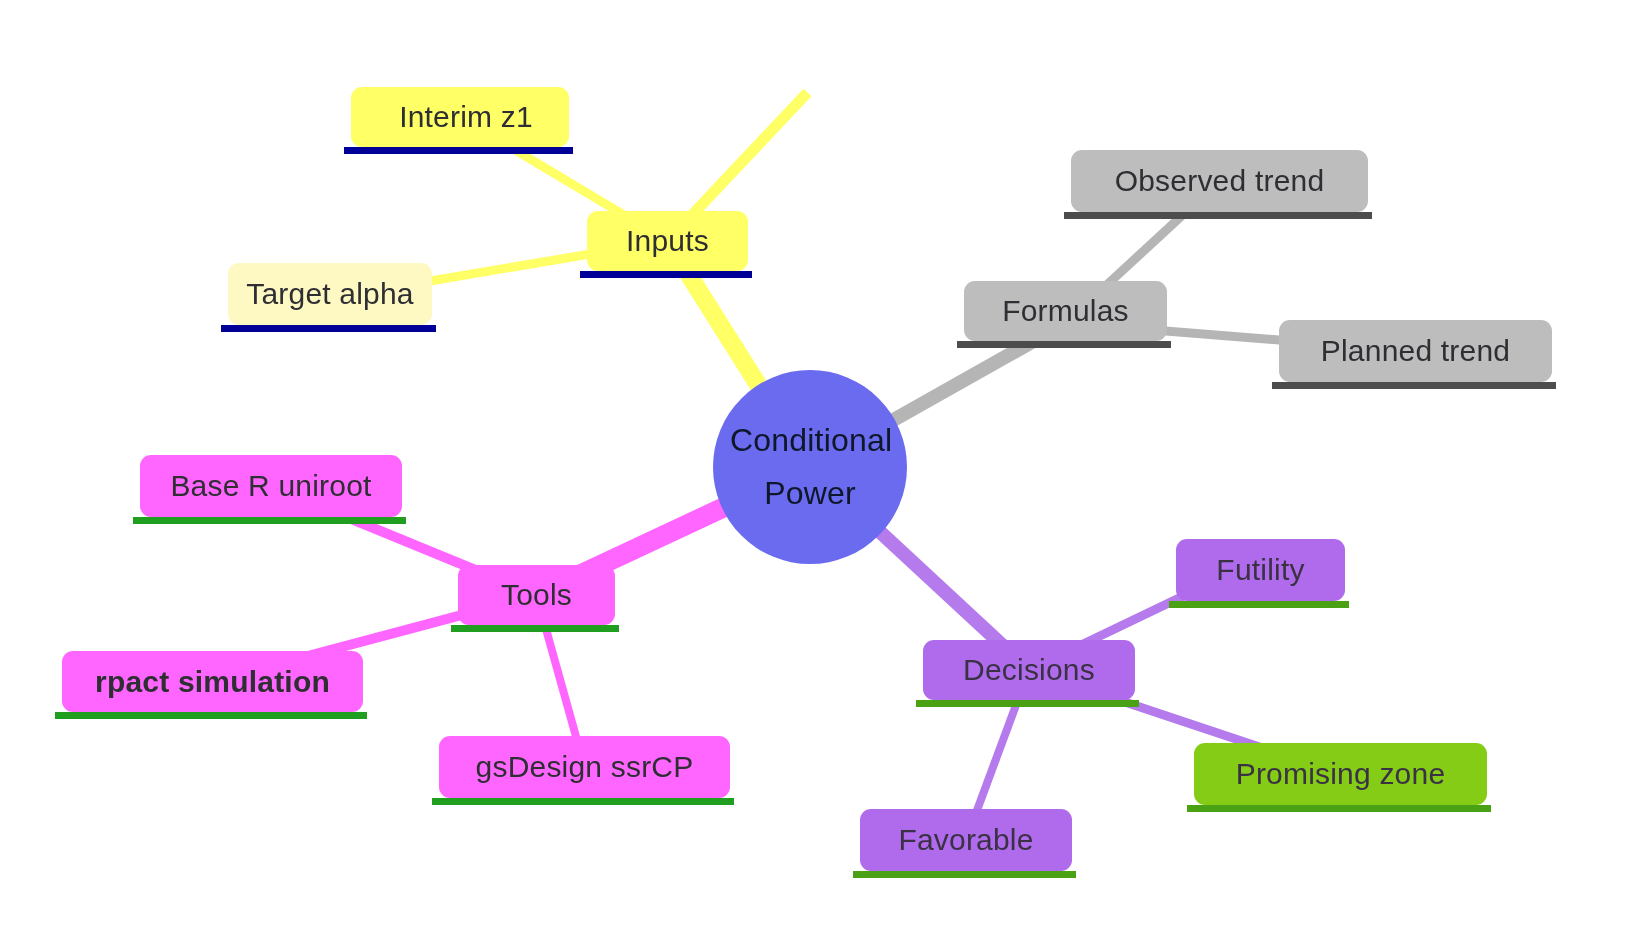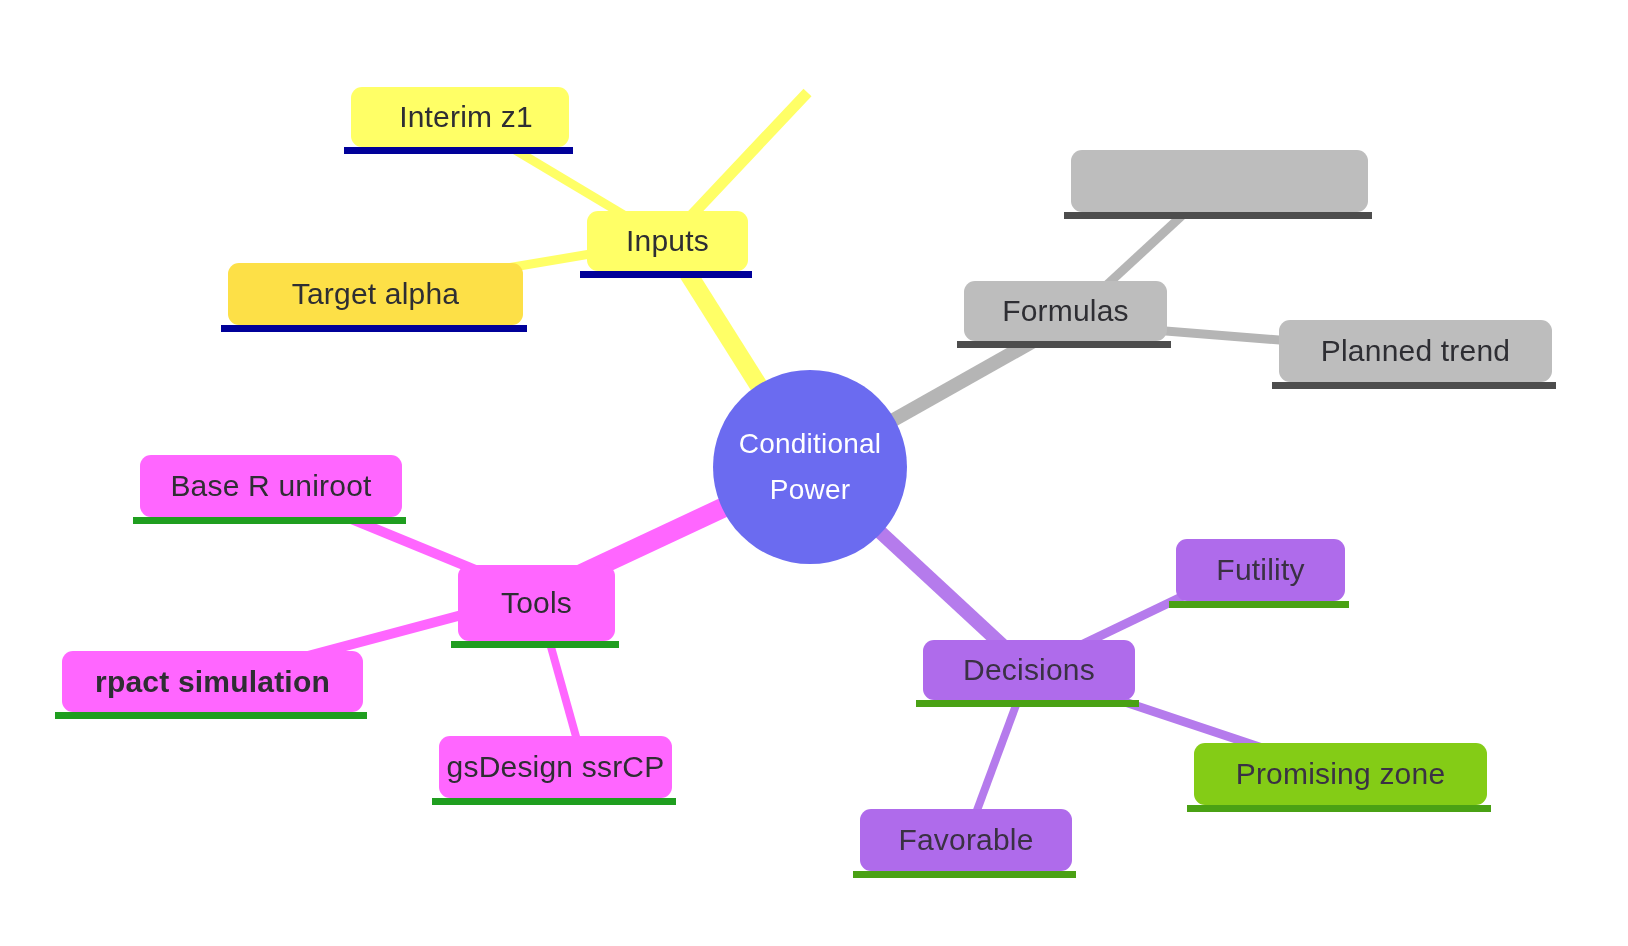--- a/index.html
+++ b/index.html
@@ -70,58 +70,59 @@
       <line x1="536.5" y1="595" x2="271" y2="486" stroke="#ff66ff" stroke-width="10"></line>
       <line x1="536.5" y1="595" x2="212.5" y2="681.5" stroke="#ff66ff" stroke-width="10"></line>
       <line x1="536.5" y1="595" x2="584.5" y2="767" stroke="#ff66ff" stroke-width="8"></line>
       <line x1="810" y1="467" x2="1029" y2="670" stroke="#b57bec" stroke-width="14"></line>
       <line x1="1029" y1="670" x2="1260.5" y2="559" stroke="#b57bec" stroke-width="9"></line>
       <line x1="1029" y1="670" x2="1340.5" y2="774" stroke="#b57bec" stroke-width="9"></line>
       <line x1="1029" y1="670" x2="966" y2="840" stroke="#b57bec" stroke-width="8"></line>
     </svg>
 
 <div class="node circle" style="left: 713px; top: 370px; width: 194px; height: 194px; background: rgb(107, 107, 240);">
-      <span class="label" style="font-size: 28px; color: #ffffff; max-width: 160px;">Conditional Power</span>
+      <span class="label" style="font-size: 32px; color: #0f172a; max-width: 160px;">Conditional Power</span>
     </div>
     <div class="node rect" style="left: 587px; top: 211px; width: 161px; height: 60px; background: rgb(255, 255, 102);">
       <span class="label" style="font-size: 30px; color: rgb(46, 46, 51);">Inputs</span>
       <div class="underline" style="background: rgb(0, 0, 153);"></div>
     </div>
     <div class="node rect" style="left: 351px; top: 87px; width: 218px; height: 60px; background: rgb(255, 255, 102); padding-left: 12px;">
       <span class="label" style="font-size: 30px; color: rgb(46, 46, 51);">Interim z1</span>
       <div class="underline" style="background: rgb(0, 0, 153);"></div>
     </div>
-    <div class="node rect" style="left: 228px; top: 263px; width: 295px; height: 62px; background: #fde047;">
+    <div class="node rect" style="left: 228px; top: 263px; width: 204px; height: 62px; background: #fef9c3;">
       <span class="label" style="font-size: 30px; color: rgb(46, 46, 51);">Target alpha</span>
       <div class="underline" style="background: rgb(0, 0, 153);"></div>
     </div>
     <div class="node rect" style="left: 964px; top: 281px; width: 203px; height: 60px; background: rgb(189, 189, 189);">
       <span class="label" style="font-size: 30px; color: rgb(46, 46, 51);">Formulas</span>
       <div class="underline" style="background: rgb(77, 77, 77);"></div>
     </div>
     <div class="node rect" style="left: 1071px; top: 150px; width: 297px; height: 62px; background: rgb(189, 189, 189);">
+      <span class="label" style="font-size: 30px; color: rgb(46, 46, 51);">Observed trend</span>
       <div class="underline" style="background: rgb(77, 77, 77);"></div>
     </div>
     <div class="node rect" style="left: 1279px; top: 320px; width: 273px; height: 62px; background: rgb(189, 189, 189);">
       <span class="label" style="font-size: 30px; color: rgb(46, 46, 51);">Planned trend</span>
       <div class="underline" style="background: rgb(77, 77, 77);"></div>
     </div>
-    <div class="node rect" style="left: 458px; top: 565px; width: 157px; height: 76px; background: rgb(255, 102, 255);">
+    <div class="node rect" style="left: 458px; top: 565px; width: 157px; height: 60px; background: rgb(255, 102, 255);">
       <span class="label" style="font-size: 30px; color: rgb(46, 46, 51);">Tools</span>
       <div class="underline" style="background: rgb(31, 158, 31);"></div>
     </div>
     <div class="node rect" style="left: 140px; top: 455px; width: 262px; height: 62px; background: rgb(255, 102, 255);">
       <span class="label" style="font-size: 30px; color: rgb(46, 46, 51);">Base R uniroot</span>
       <div class="underline" style="background: rgb(31, 158, 31);"></div>
     </div>
     <div class="node rect" style="left: 62px; top: 651px; width: 301px; height: 61px; background: rgb(255, 102, 255); font-weight: bold;">
       <span class="label" style="font-size: 30px; color: rgb(46, 46, 51);">rpact simulation</span>
       <div class="underline" style="background: rgb(31, 158, 31);"></div>
     </div>
-    <div class="node rect" style="left: 439px; top: 736px; width: 233px; height: 62px; background: rgb(255, 102, 255);">
+    <div class="node rect" style="left: 439px; top: 736px; width: 291px; height: 62px; background: rgb(255, 102, 255);">
       <span class="label" style="font-size: 30px; color: rgb(46, 46, 51);">gsDesign ssrCP</span>
       <div class="underline" style="background: rgb(31, 158, 31);"></div>
     </div>
     <div class="node rect" style="left: 923px; top: 640px; width: 212px; height: 60px; background: rgb(175, 107, 235);">
       <span class="label" style="font-size: 30px; color: rgb(58, 49, 68);">Decisions</span>
       <div class="underline" style="background: rgb(74, 161, 20);"></div>
     </div>
     <div class="node rect" style="left: 1176px; top: 528px; width: 169px; height: 62px; background: rgb(175, 107, 235); margin-top: 11px;">
       <span class="label" style="font-size: 30px; color: rgb(58, 49, 68);">Futility</span>
       <div class="underline" style="background: rgb(74, 161, 20);"></div>

